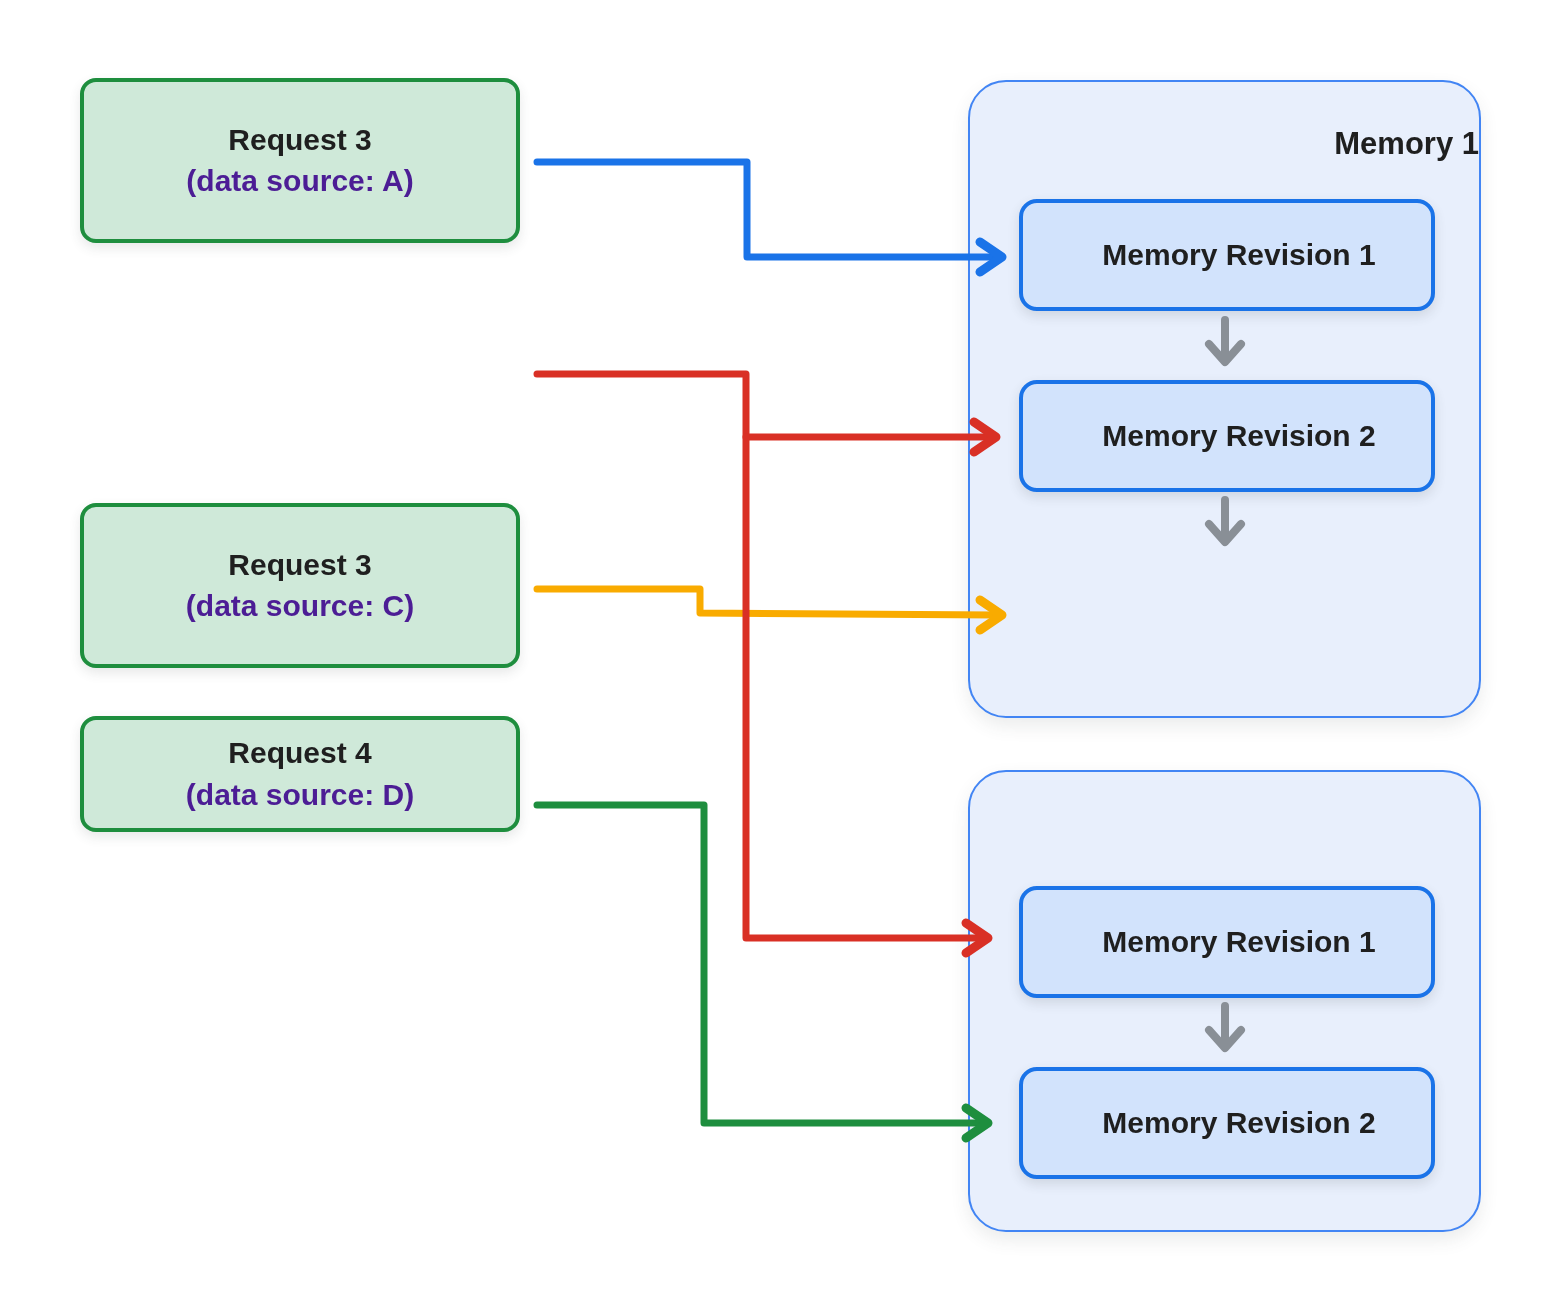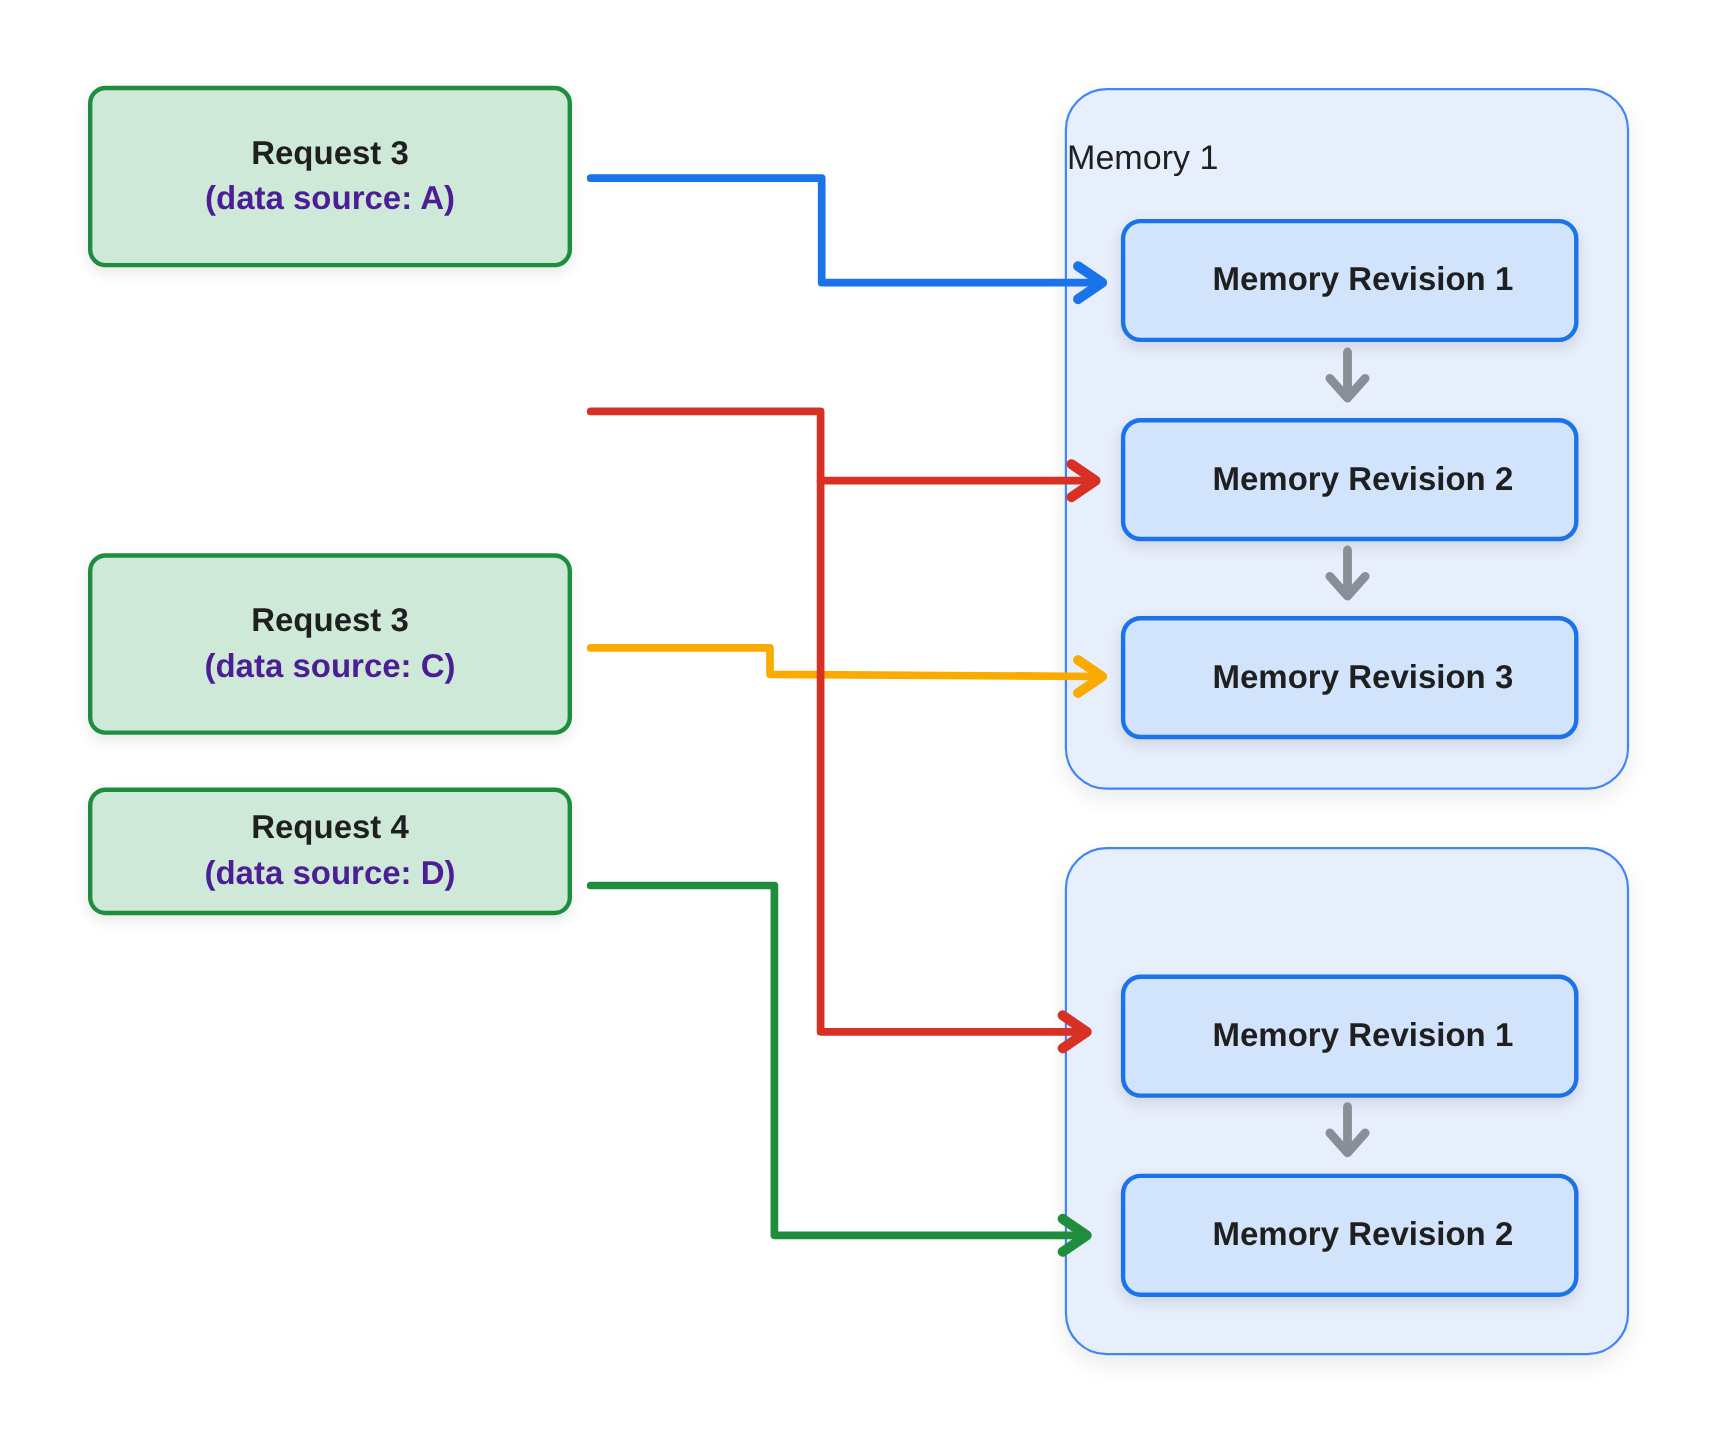--- a/index.html
+++ b/index.html
@@ -25,22 +25,22 @@
   .request-subtitle{font-size:30px;font-weight:700;color:#4c1d95;line-height:1.15;}
   
   .memory-container{
     position:absolute;left:968px;width:513px;box-sizing:border-box;
     background:#e8effc;border:2.5px solid #4285f4;border-radius:38px;
     box-shadow:0 8px 18px rgba(60,64,67,.10);
   }
   #m1{top:80px;height:638px}
   #m2{top:770px;height:462px}
   .memory-title{
-    position:absolute;left:0;right:0;top:44px;text-align:left;
-    font-size:31px;font-weight:400;color:#1f1f1f;
+    position:absolute;left:0;right:0;top:44px;text-align:right;
+    font-size:31px;font-weight:700;color:#1f1f1f;
   }
   .revision-card{
     position:absolute;left:49px;width:416px;height:112px;box-sizing:border-box;
     background:#d2e3fc;border:4px solid #1a73e8;border-radius:18px;
     display:flex;align-items:center;justify-content:center;
     box-shadow:0 5px 12px rgba(60,64,67,.14);
     font-size:30px;font-weight:600;color:#1f1f1f;padding-left:24px;
   }
   #m1rev1{top:117px} #m1rev2{top:298px} #m1rev3{top:478px}
   #m2rev1{top:114px} #m2rev2{top:295px}
@@ -95,23 +95,20 @@
   </div>
 
   <div class="memory-container" id="m1">
     <div class="memory-title">Memory 1</div>
     <div class="revision-card" id="m1rev1">
       <span>Memory Revision 1</span>
     </div>
     <div class="revision-card" id="m1rev2">
       <span>Memory Revision 2</span>
     </div>
-    <div class="revision-card" id="m1rev3">
-      <span>Memory Revision 3</span>
-    </div>
   </div>
 
   <div class="memory-container" id="m2">
     <div class="revision-card" id="m2rev1">
       <span>Memory Revision 1</span>
     </div>
     <div class="revision-card" id="m2rev2">
       <span>Memory Revision 2</span>
     </div>
   </div>

